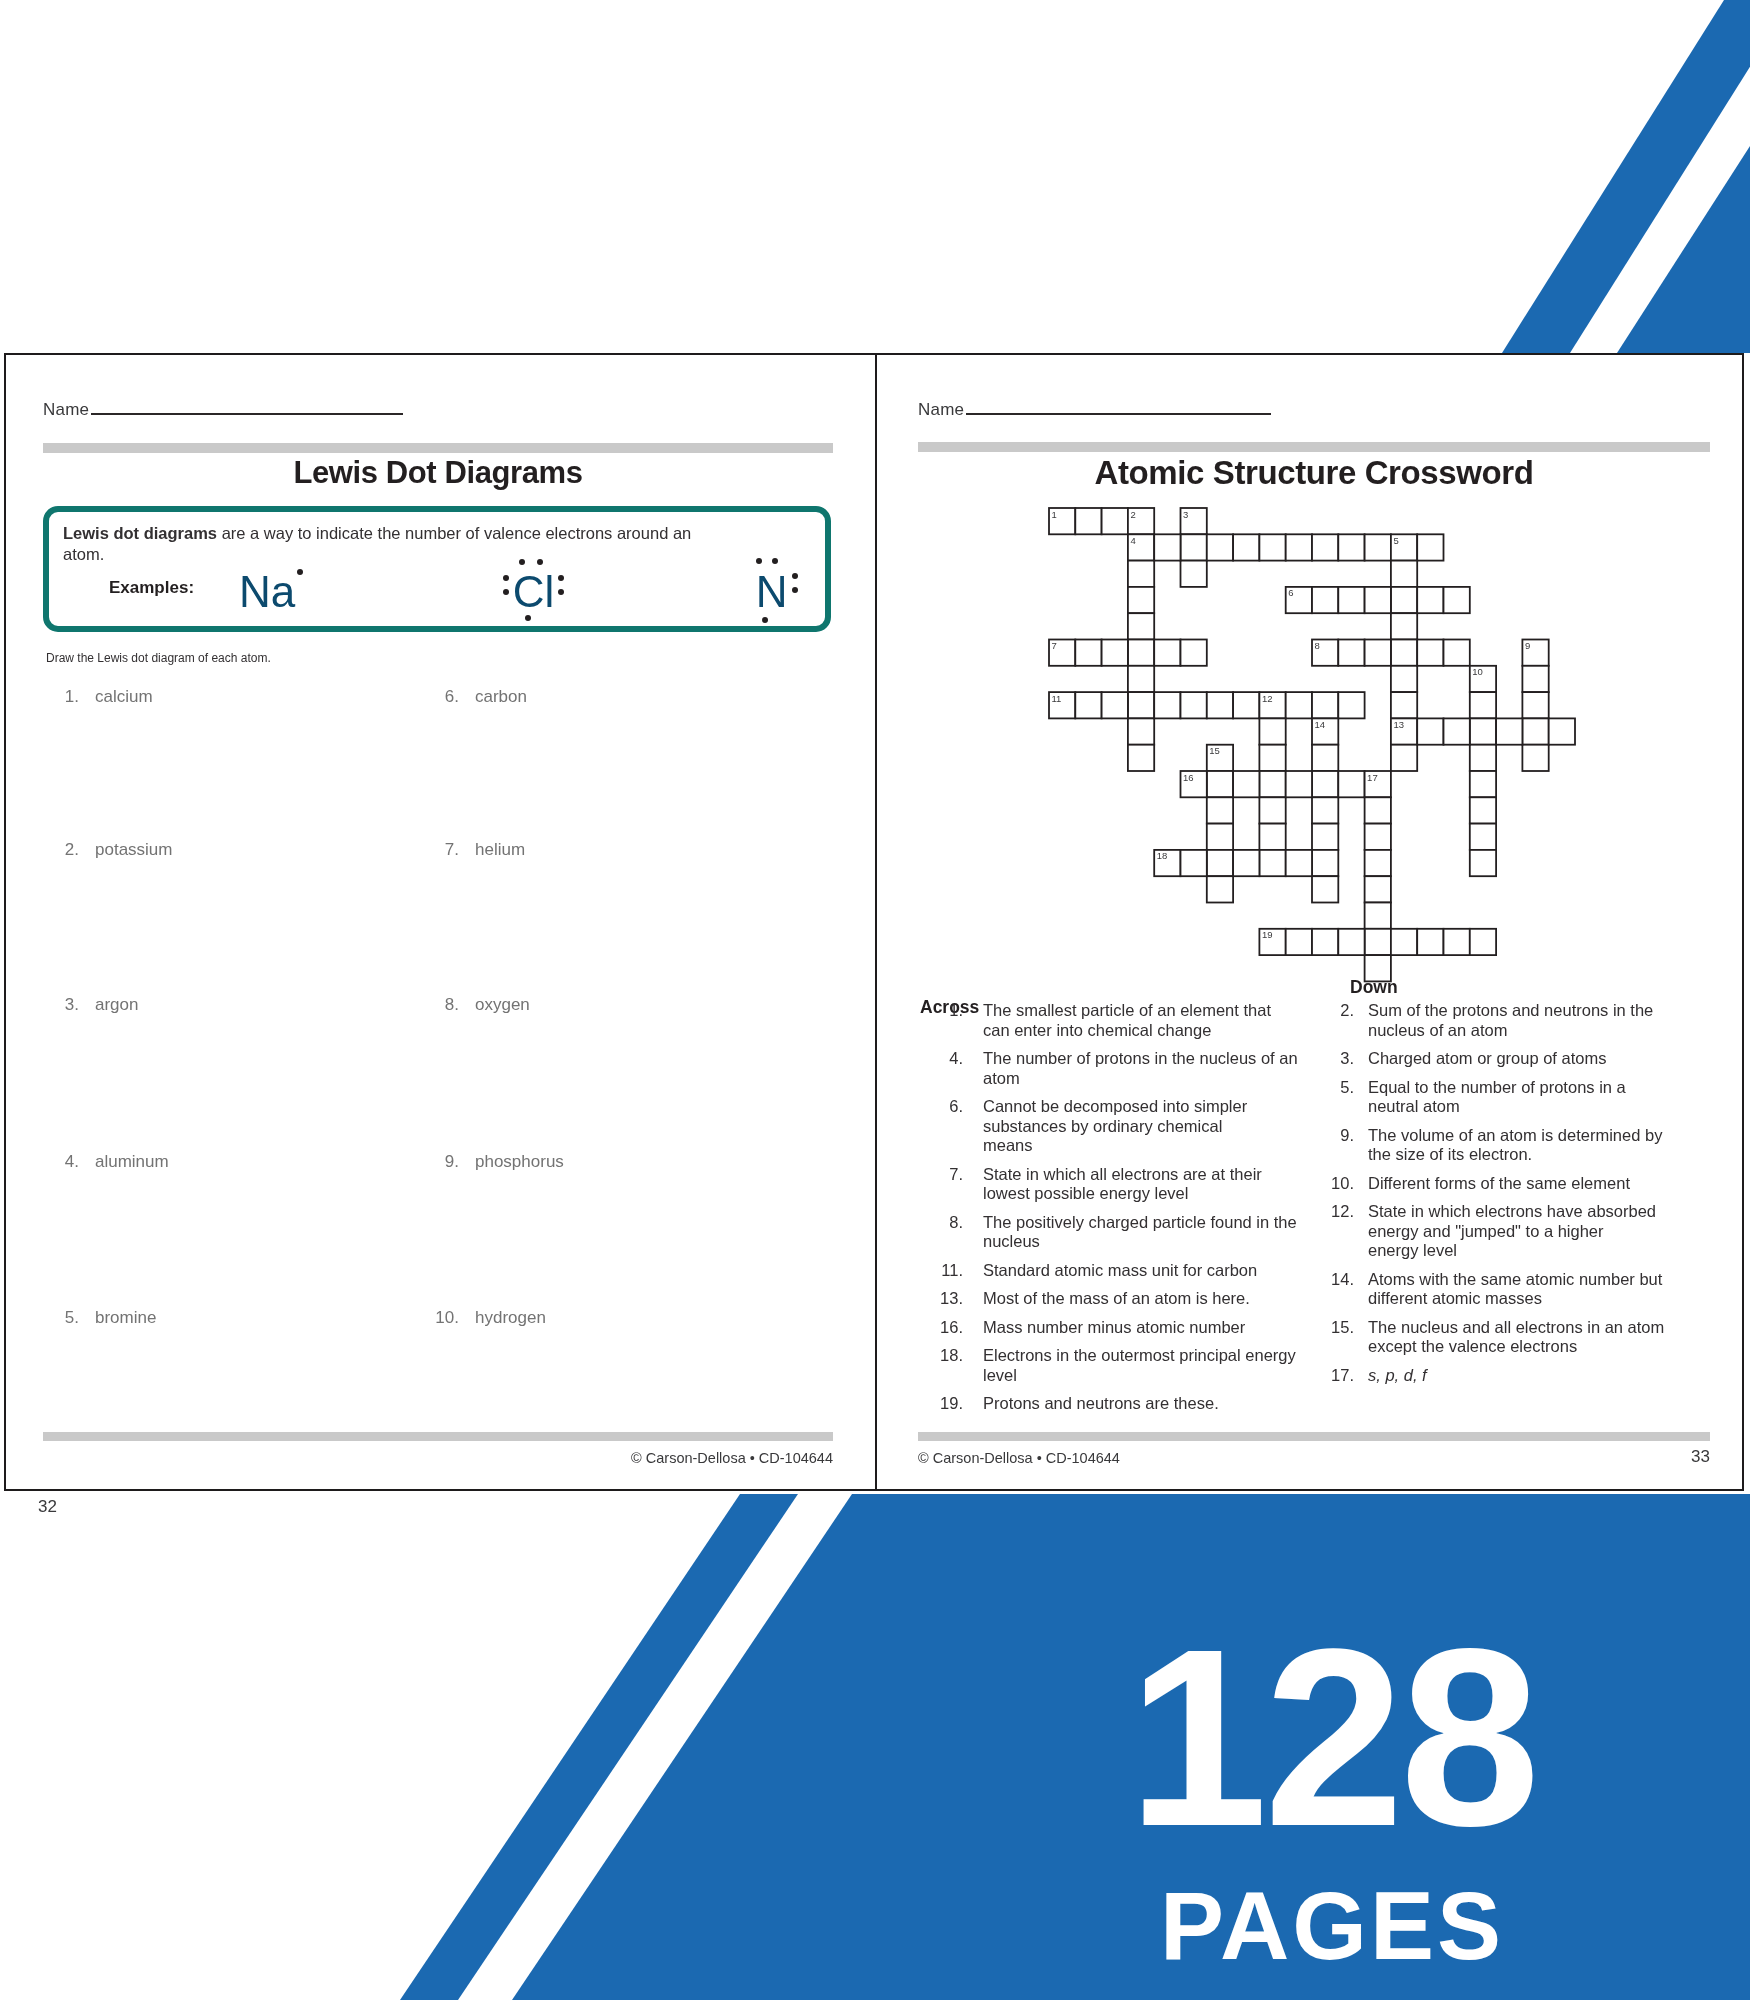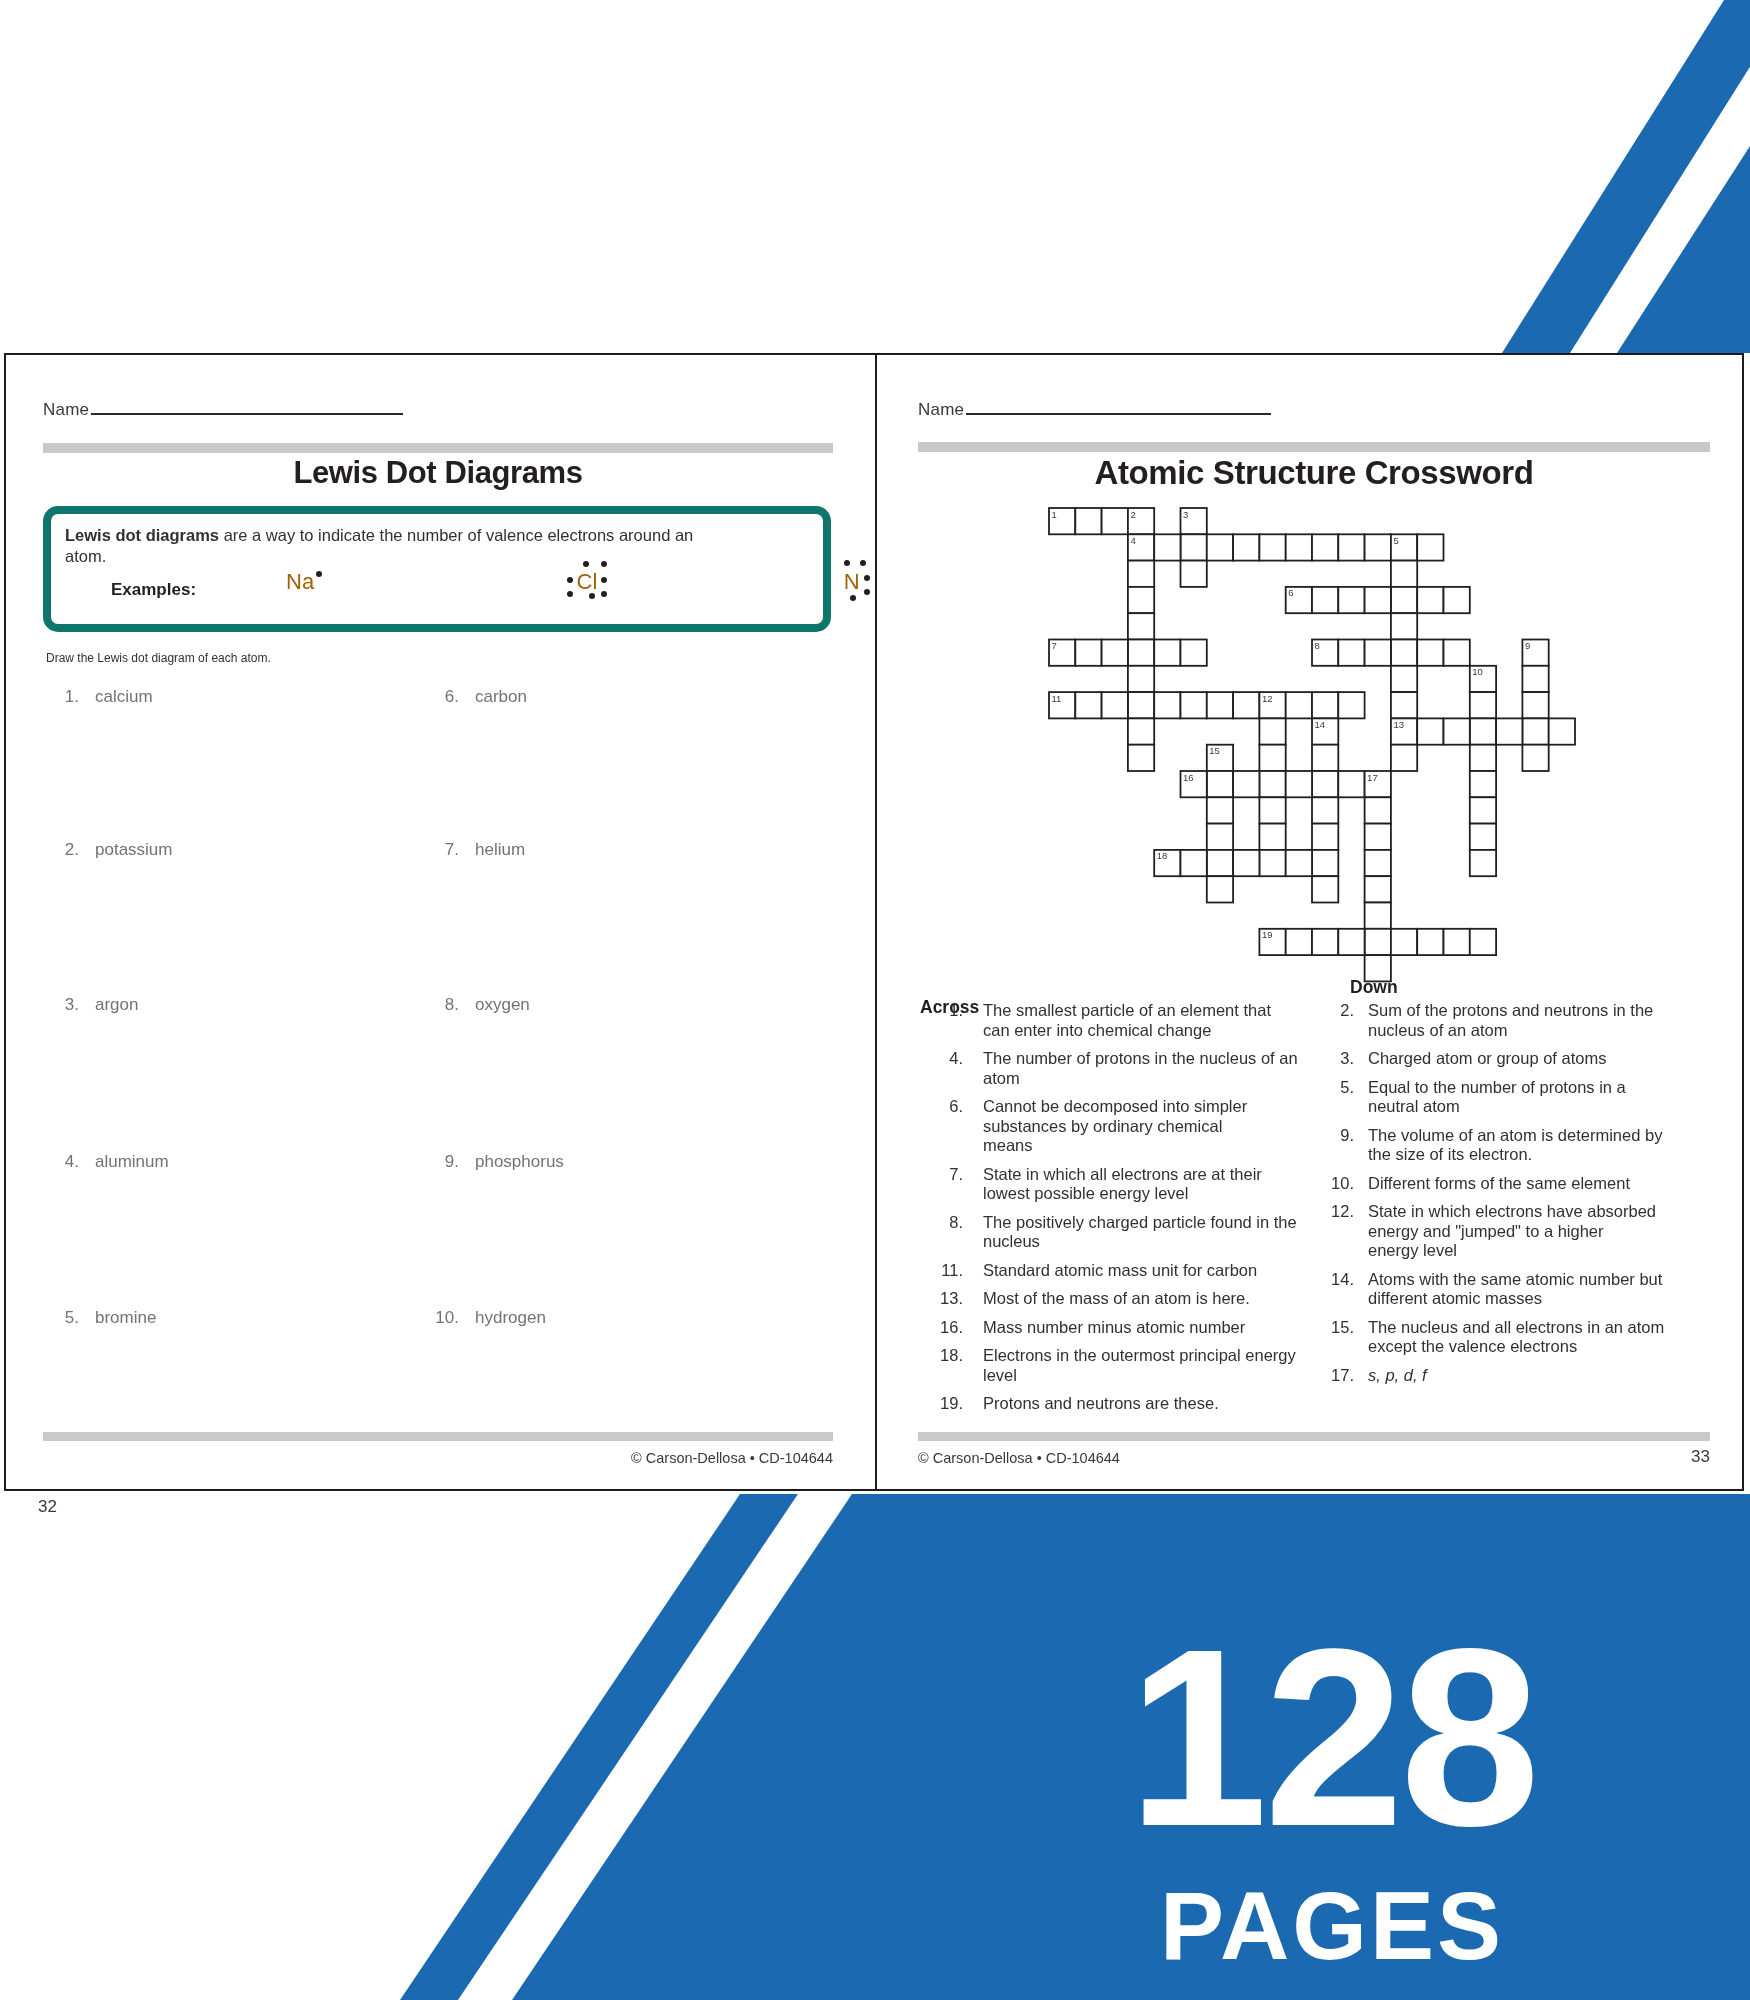--- a/index.html
+++ b/index.html
@@ -17,23 +17,23 @@
   }
   #page-divider{position:absolute;left:875px;top:353px;width:2px;height:1138px;background:#1e1b1c;}
   .gray-bar{background:#c9c9c9;}
   .name-row{font-size:17px;color:#39393b;letter-spacing:0.2px;}
   .name-line{display:inline-block;height:2px;background:#2b2728;vertical-align:baseline;margin-left:2px;}
   .page-title{font-weight:bold;color:#231f20;text-align:center;letter-spacing:-0.4px;}
   .body-text{font-size:16.5px;line-height:21px;color:#333032;}
   
   #examples-box{
     position:absolute;left:43px;top:506px;width:788px;height:126px;
-    border:8px solid #0f766e;border-radius:15px;box-sizing:border-box;background:#fff;
-  }
-  .lewis{position:relative;display:inline-block;font-size:22px;color:#a16207;margin-left:45px;}
+    border:6px solid #0f766e;border-radius:15px;box-sizing:border-box;background:#fff;
+  }
+  .lewis{position:relative;display:inline-block;font-size:44px;color:#0c4a6e;}
   .edot{position:absolute;width:6px;height:6px;border-radius:50%;background:#231f20;}
   
   .ws-item{position:absolute;font-size:17px;color:#737373;}
   .ws-num{display:inline-block;width:34px;text-align:right;margin-right:16px;}
   
   .clue-header{font-weight:bold;font-size:17.5px;color:#231f20;}
   .clue-list{display:flex;flex-direction:column;}
   .clue{display:flex;margin-bottom:9px;font-size:16.5px;line-height:19.5px;color:#333032;}
   .clue .cnum{flex:0 0 44px;text-align:right;margin-right:20px;}
   .clue .ctext{width:318px;}

